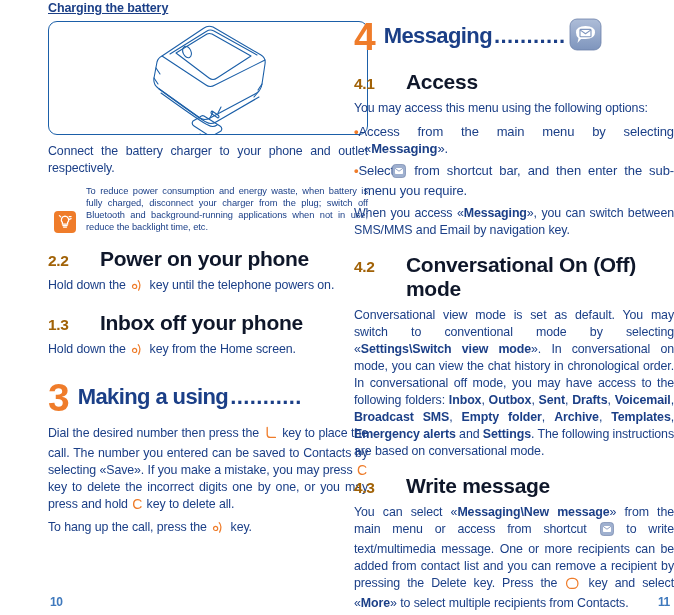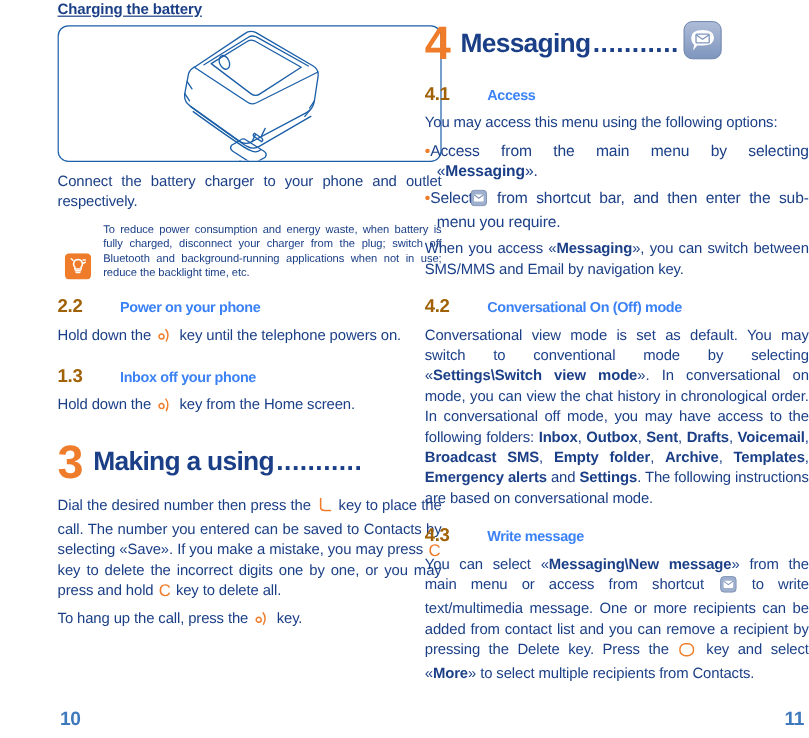--- a/index.html
+++ b/index.html
@@ -46,23 +46,23 @@
   }
   .sec-num {
     color: #a16207;
     font-weight: bold;
     font-size: 15.5px;
     width: 52px;
     flex: 0 0 52px;
     letter-spacing: -0.3px;
   }
   .sec-title {
-    color: #3b82f6;
-    font-weight: bold;
-    font-size: 12px;
+    color: #0f172a;
+    font-weight: bold;
+    font-size: 21px;
     letter-spacing: -0.3px;
   }
 
   
   .chapter {
     display: flex;
     align-items: center;
     margin: 16px 0 8px 0;
     height: 40px;
   }
@@ -162,21 +162,21 @@
     font-size: 14px;
     vertical-align: -1px;
     display: inline-block;
     margin: 0 1px;
   }
 
   
   .pagenum {
     position: absolute;
     bottom: 6px;
-    font-size: 16px;
+    font-size: 12px;
     font-weight: bold;
     color: #3f79bd;
     letter-spacing: -0.3px;
   }
   .pagenum-l { left: 2px; }
   .pagenum-r { right: 4px; }
 </style>
 </head>
 <body>
 

